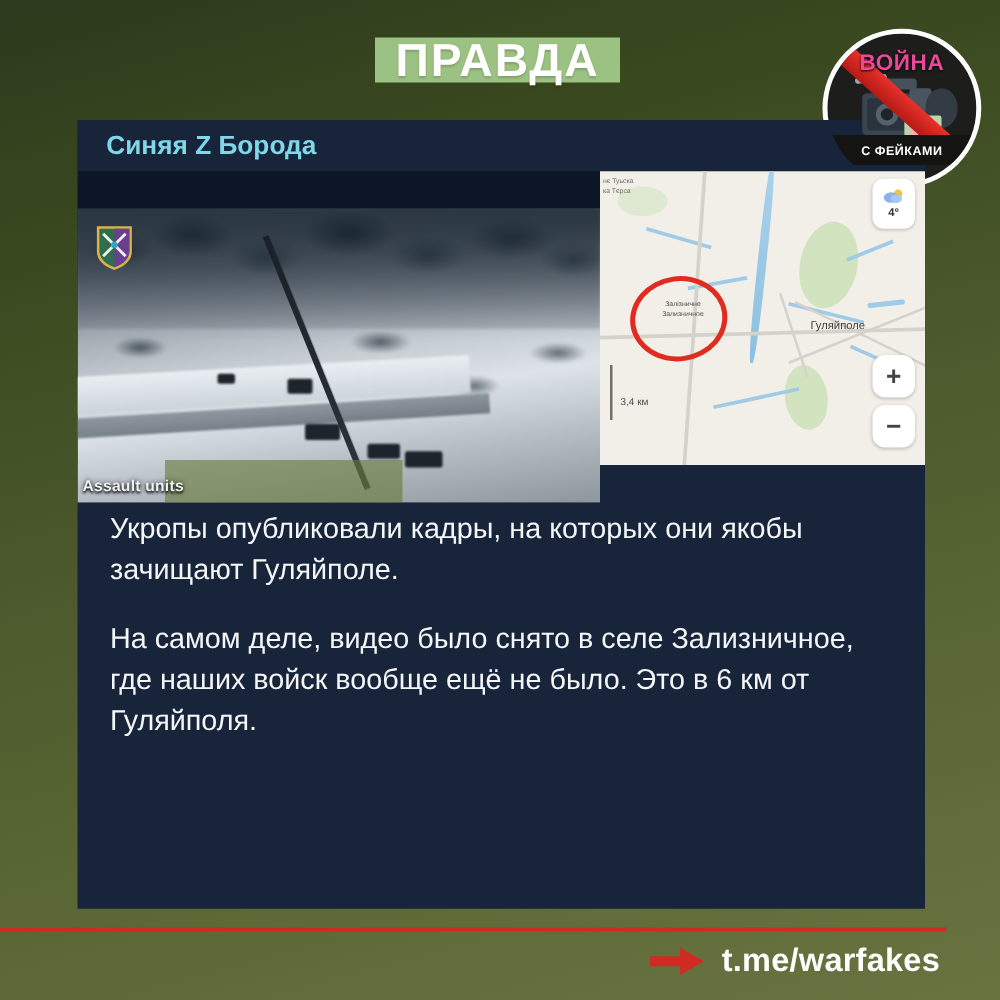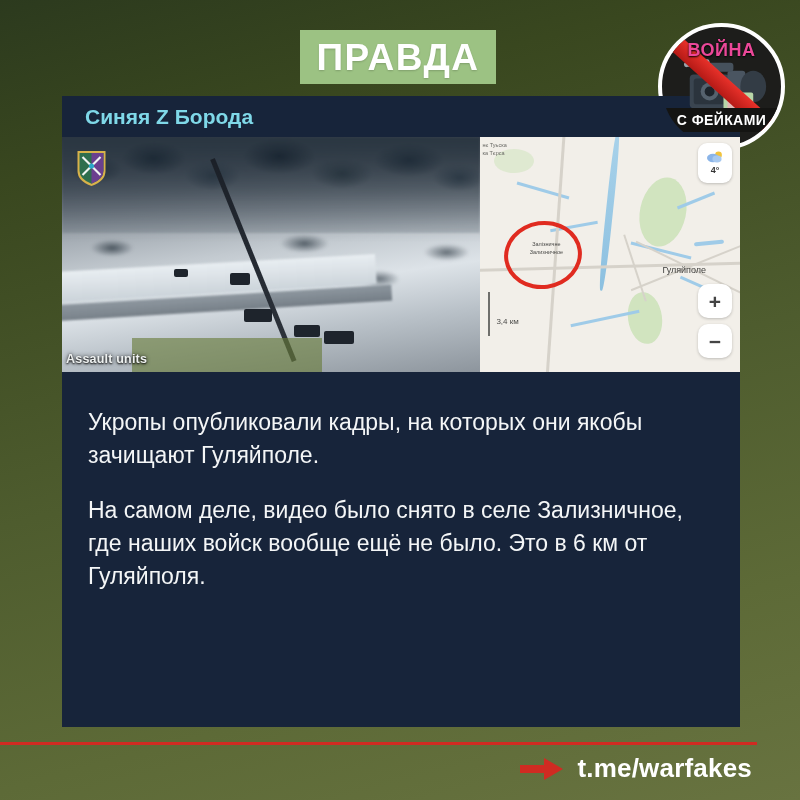--- a/index.html
+++ b/index.html
@@ -19,21 +19,21 @@
     background: linear-gradient(165deg, #2c3a1e 0%, #39471f 18%, #4e5c2e 52%, #5d6a37 78%, #687340 100%);
     overflow: hidden;
   }
 
   
   #pravda-banner {
     position: absolute;
     left: 300px;
     top: 30px;
     width: 196px;
-    height: 54px;
+    height: 36px;
     background: #9cc283;
     display: flex;
     align-items: center;
     justify-content: center;
   }
   #pravda-banner .label {
     color: #ffffff;
     font-size: 37px;
     font-weight: bold;
     letter-spacing: 1.5px;
@@ -71,21 +71,21 @@
     bottom: 14px;
     left: 0;
     width: 100%;
     background: #141412;
     text-align: center;
     padding: 3px 0;
     z-index: 4;
   }
   #logo-badge .logo-bottom-bar span {
     color: #ffffff;
-    font-size: 14px;
+    font-size: 10px;
     font-weight: bold;
     letter-spacing: 0.4px;
   }
   #logo-badge .camera-art { position: absolute; inset: 0; z-index: 2; }
   #logo-badge .slash {
     position: absolute;
     z-index: 3;
     width: 150px;
     height: 17px;
     background: linear-gradient(180deg, #e8312a 0%, #b51a16 100%);
@@ -129,20 +129,21 @@
 
   
   #photo-left {
     position: relative;
     width: 448px;
     height: 235px;
     overflow: hidden;
     background:
       linear-gradient(180deg, rgba(12,18,28,0.55) 0%, rgba(12,18,28,0.15) 28%, rgba(0,0,0,0) 45%),
       linear-gradient(172deg, #55606b 0%, #6d7682 14%, #98a0a8 30%, #c3cad0 48%, #dde3e8 62%, #b9c1c8 78%, #8d959d 100%);
+    margin-top: 30px;
   }
   #photo-left .treeline {
     position: absolute;
     left: 0; top: 0;
     width: 100%; height: 96px;
     background:
       radial-gradient(ellipse 38px 20px at 8% 34%, #23303c 0%, rgba(35,48,60,0) 70%),
       radial-gradient(ellipse 46px 24px at 22% 22%, #1d2a36 0%, rgba(29,42,54,0) 70%),
       radial-gradient(ellipse 40px 22px at 36% 40%, #2a3743 0%, rgba(42,55,67,0) 70%),
       radial-gradient(ellipse 52px 26px at 52% 20%, #1b2733 0%, rgba(27,39,51,0) 70%),
@@ -291,25 +292,24 @@
     left: 34px; top: 104px;
     width: 64px;
     z-index: 5;
     text-align: center;
     color: #4a4a48;
     font-size: 5.5px;
     line-height: 1.4;
   }
   #map-right .city-label {
     position: absolute;
-    left: 168px; top: 128px;
+    left: 168px; top: 118px;
     z-index: 5;
     color: #3e3e3c;
     font-size: 9px;
-    margin-left: 14px;
   }
   #map-right .corner-label {
     position: absolute;
     left: 2px; top: 4px;
     z-index: 5;
     color: #6a6a66;
     font-size: 5.5px;
     line-height: 1.5;
   }
   #map-right .scale-bar {

